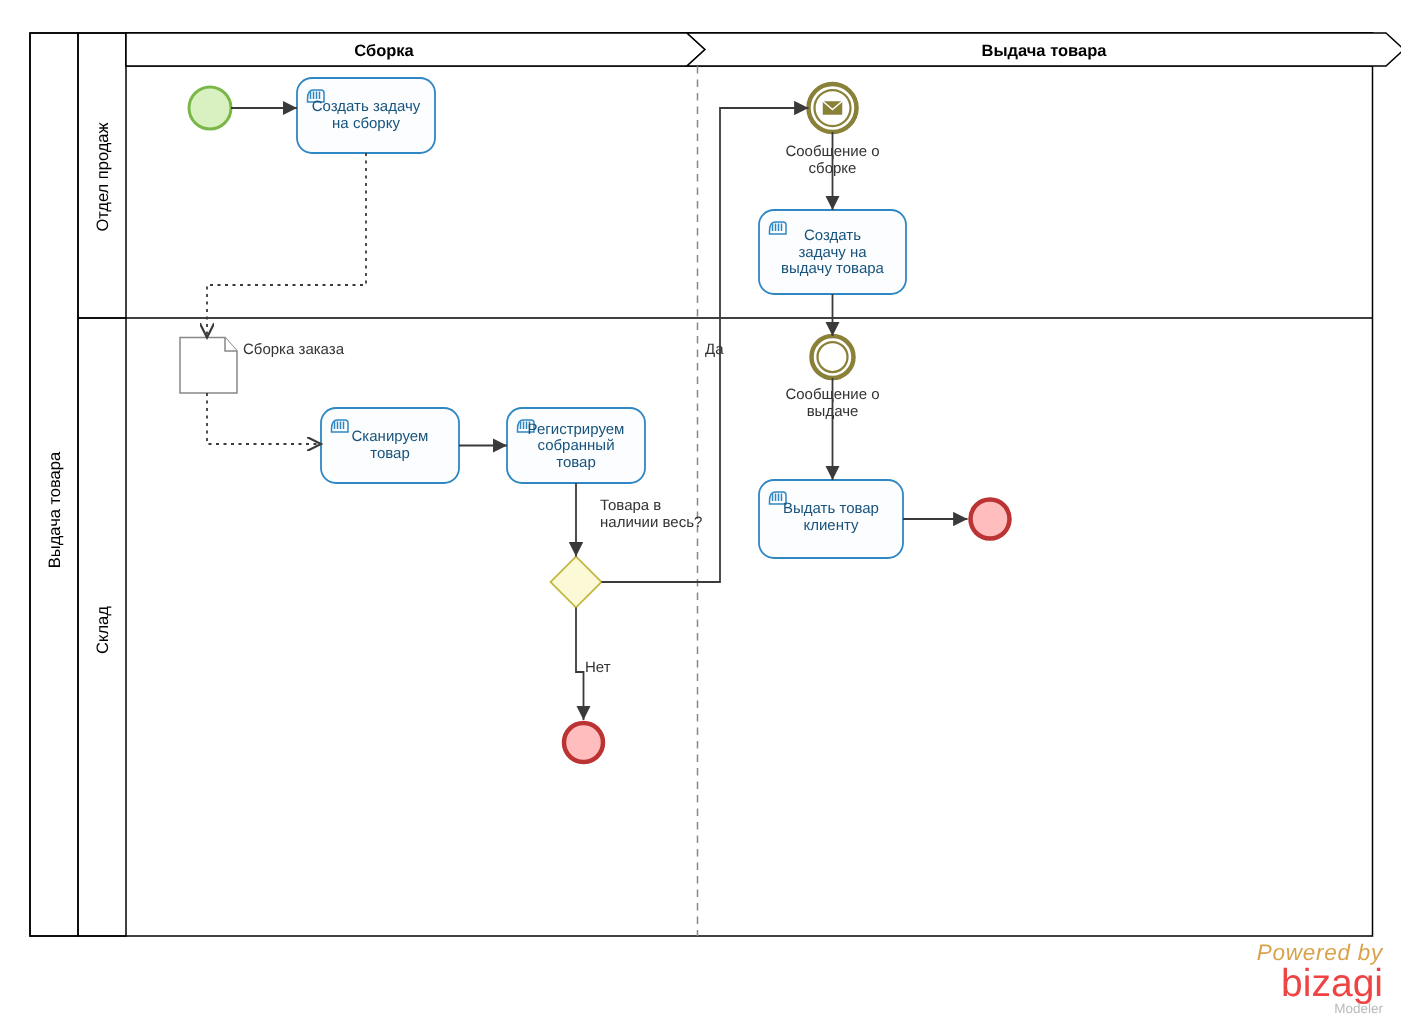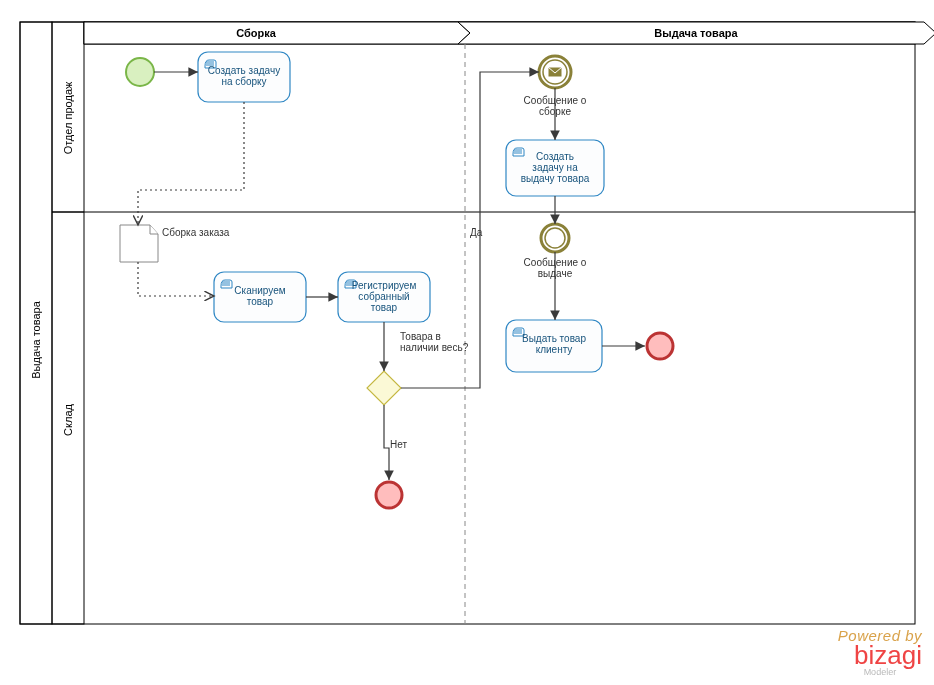--- a/index.html
+++ b/index.html
@@ -23,21 +23,21 @@
   .gateway { fill:#fbf9d6; stroke:#c4b740; stroke-width:1.2; }
   .seq { stroke:#3a3a3a; stroke-width:1.2; fill:none; }
   .assoc { stroke:#3a3a3a; stroke-width:1.2; fill:none; stroke-dasharray:2 3; }
   .arrow { fill:#3a3a3a; }
   .doc { fill:#fff; stroke:#888; stroke-width:1; }
   .label { font-size:10px; fill:#333; }
   .evt-label { font-size:10px; fill:#333; text-anchor:middle; }
   #bizagi { position:absolute; right:12px; bottom:8px; text-align:right; }
   .bz-powered { font-size:15px; color:#d9a24a; letter-spacing:0.5px;font-style:italic; }
   .bz-logo { font-family:Arial,Helvetica,sans-serif; font-size:26px; color:#ef4444; font-weight:400; line-height:0.9; }
-  .bz-modeler { font-size:9px; color:#b9b9b9;text-align:center; }
+  .bz-modeler { font-size:9px; color:#b9b9b9; }
 </style>
 </head>
 <body>
 
 <div id="stage">
 <svg width="934" height="685" viewBox="0 0 934 685">
   <defs>
     <marker id="arrow" markerWidth="10" markerHeight="8" refX="8" refY="4" orient="auto">
       <path d="M0,0 L8,4 L0,8 Z" class="arrow"></path>
     </marker>

